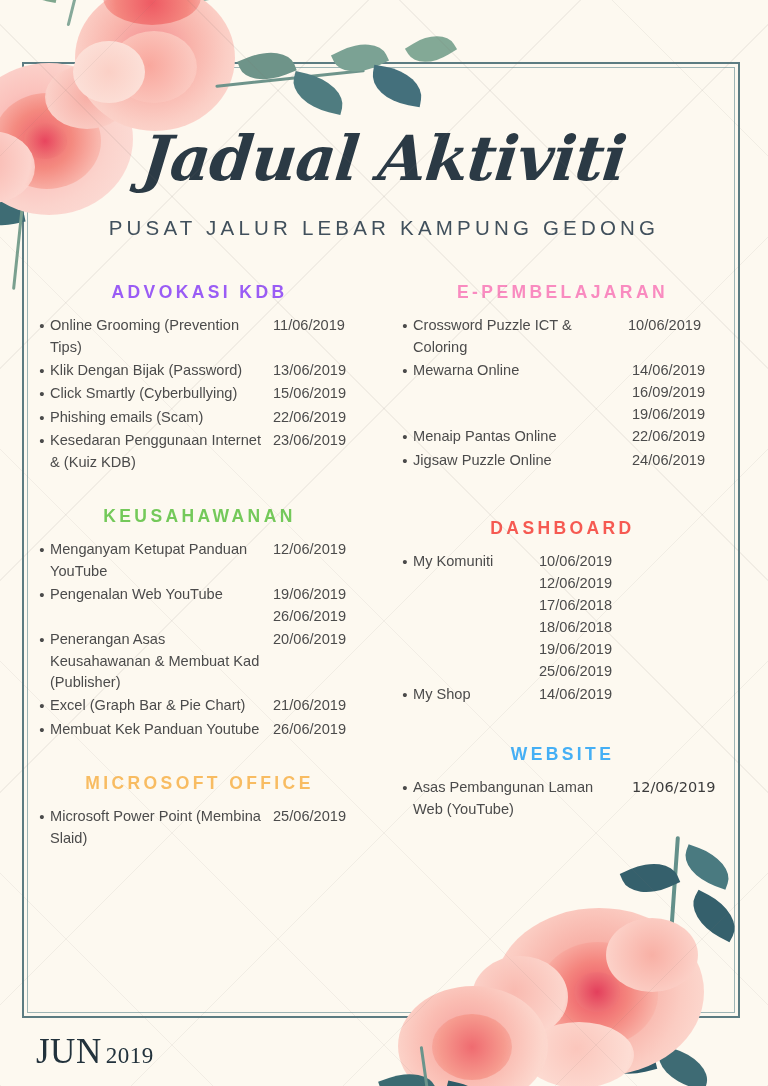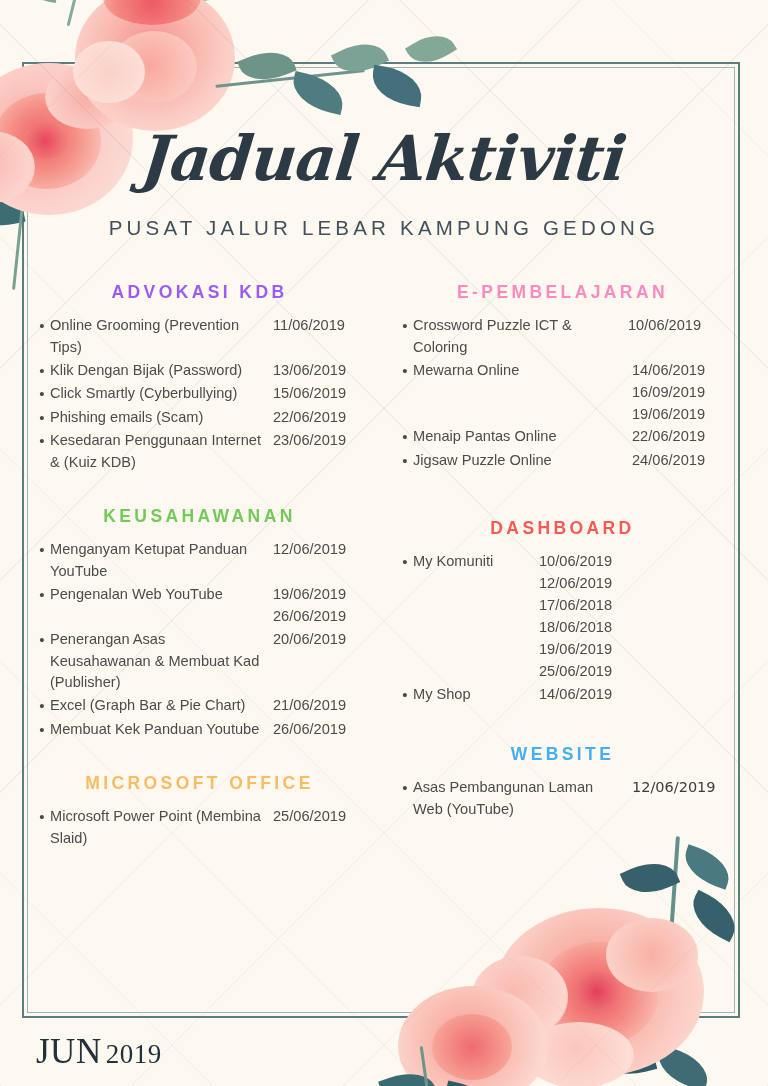--- a/index.html
+++ b/index.html
@@ -85,21 +85,21 @@
 
   
   .gap-lg{height:26px;}
 
   
   .footer{
     position:absolute;left:36px;bottom:14px;z-index:7;
     font-family:"Liberation Serif", serif;color:#22323C;
   }
   .footer .mon{font-size:35px;letter-spacing:.5px;}
-  .footer .yr{font-size:27px;letter-spacing:.5px;text-align:right;}
+  .footer .yr{font-size:23px;letter-spacing:.5px;text-align:right;}
 
   
   .floral{position:absolute;z-index:4;pointer-events:none;}
 
   .petal{position:absolute;border-radius:50%;filter:blur(.4px);}
   .leaf{position:absolute;border-radius:0 78% 0 78%;}
   .stem{position:absolute;background:#7FA394;border-radius:2px;}
 
   
   .tl{left:-75px;top:-55px;width:440px;height:330px;}

